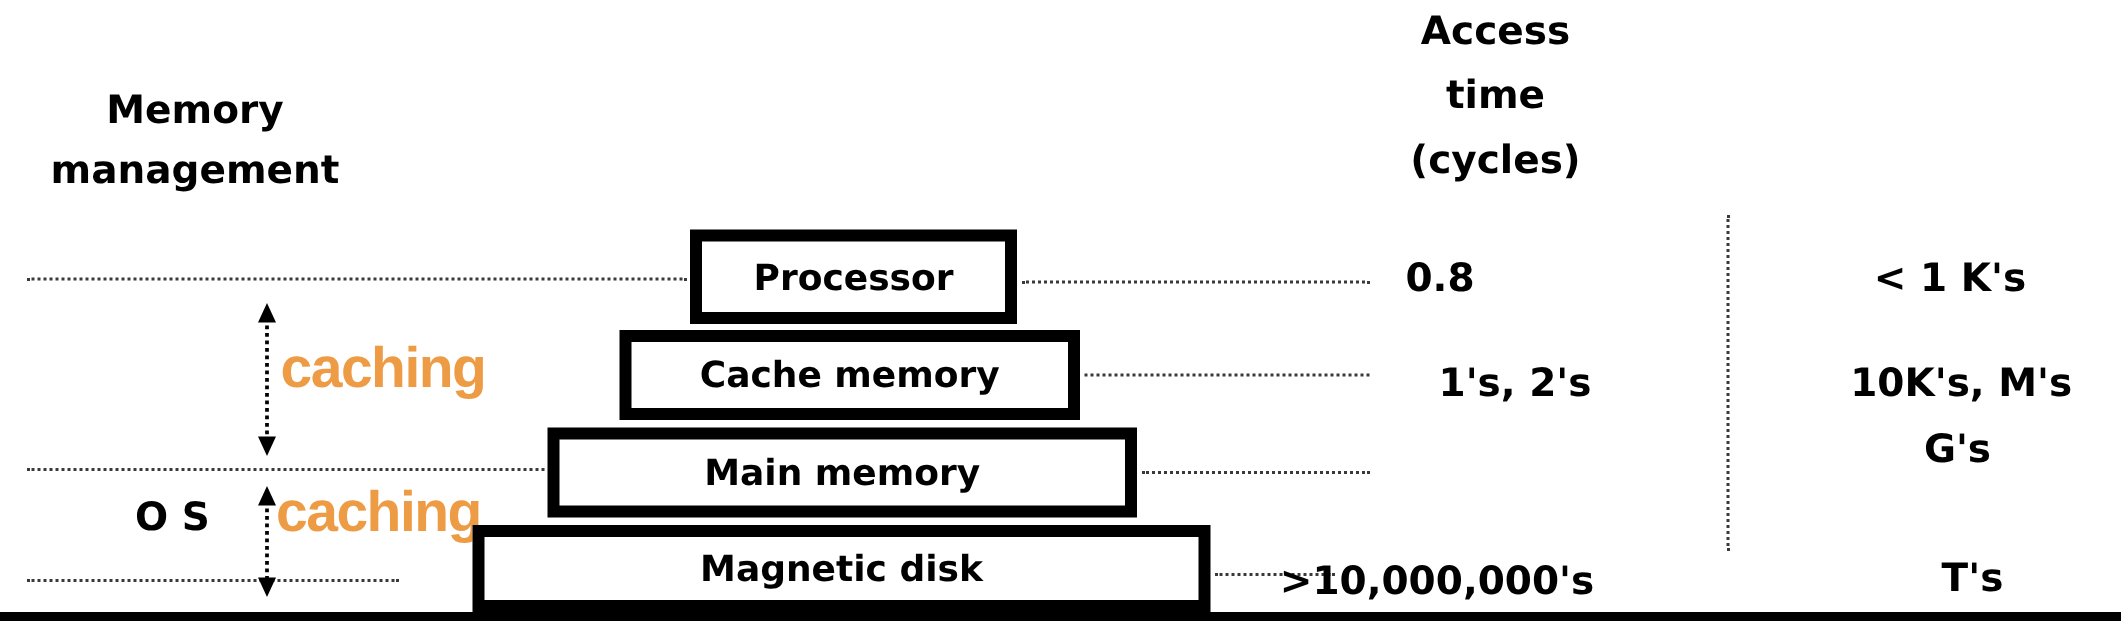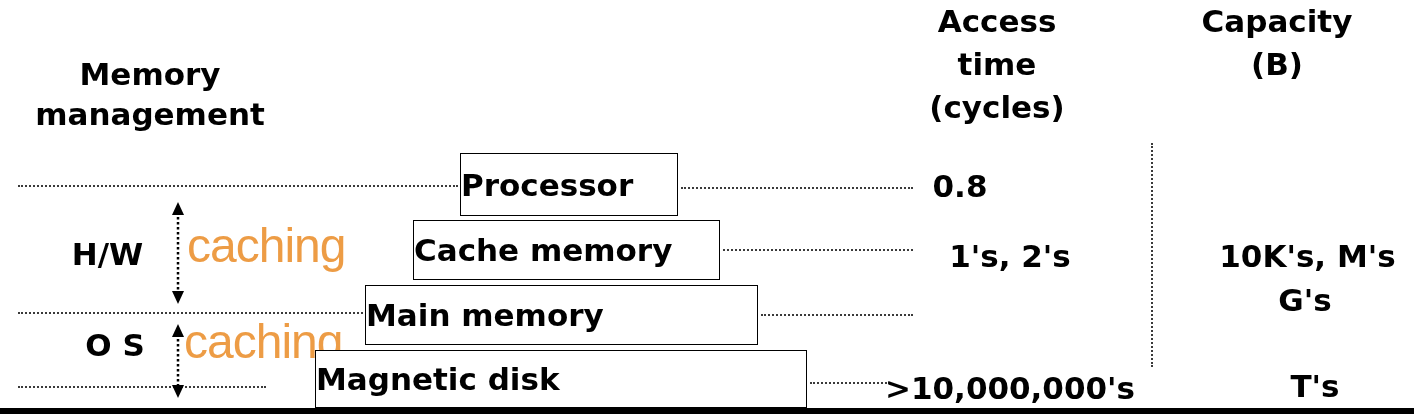--- a/index.html
+++ b/index.html
@@ -1,56 +1,53 @@
 <!DOCTYPE html>
 <html><head>
 <meta charset="utf-8">
 <style>
   html,body{margin:0;padding:0;background:#fff;}
   .canvas{
     position:relative;width:1414px;height:416px;background:#ffffff;overflow:hidden;
     font-family:"DejaVu Sans",sans-serif;color:#000;
   }
-  .txt{position:absolute;white-space:pre-line;font-weight:bold;font-size:31px;line-height:40px;}
+  .txt{position:absolute;white-space:pre-line;font-weight:bold;font-size:26px;line-height:40px;}
   .center{text-align:center;}
   .hdr{line-height:43px;}
   .hline{position:absolute;height:0;border-top:2px dotted #3a3a3a;}
   .vline{position:absolute;width:0;border-left:2px dotted #3a3a3a;}
   .box{
-    position:absolute;box-sizing:border-box;border:1px solid #ec4899;background:#fff;
-    display:flex;align-items:center;
-    font-weight:bold;font-size:31px;
+    position:absolute;box-sizing:border-box;border:8px solid #ec4899;background:#fff;
+    display:flex;align-items:center;justify-content:center;
+    font-weight:bold;font-size:24px;
   }
   .caching{
-    position:absolute;font-family:"Liberation Sans",sans-serif;font-weight:normal;
-    font-size:48px;line-height:40px;letter-spacing:-1px;
+    position:absolute;font-family:"Liberation Sans",sans-serif;font-weight:bold;
+    font-size:38px;line-height:40px;letter-spacing:-1px;
   }
   .arrow{position:absolute;}
   .italic{}
   .bottom-bar{position:absolute;left:0;top:408px;width:1414px;height:6px;background:#000;}
 </style>
 </head>
 <body>
 
 <div class="canvas">
 
-  <div class="txt center" style="left:8px;top:54px;width:244px;margin-left:20px;">Memory
+  <div class="txt center" style="left:8px;top:54px;width:244px;">Memory
 management</div>
 
   <div class="txt hdr center" style="left:877px;top:0px;width:240px;">Access
 time
 (cycles)</div>
-  <div class="txt hdr center" style="left:1157px;top:0px;width:240px;">Capacity
-(B)</div>
 
   <div class="hline" style="left: 18px; top: 185px; width: 440px; border-top-color: rgb(58, 58, 58);"></div>
   <div class="hline" style="left: 18px; top: 312px; width: 345px; border-top-color: rgb(58, 58, 58);"></div>
   <div class="hline" style="left: 18px; top: 386px; width: 248px; border-top-color: rgb(58, 58, 58);"></div>
 
-  <div class="txt center" style="left:55px;top:236px;width:105px;line-height:36px;">H/W</div>
   <svg class="arrow" style="left:167px;top:202px;" width="22" height="102" viewBox="0 0 22 102">
     <line x1="11" y1="10" x2="11" y2="92" stroke="#000" stroke-width="2.5" stroke-dasharray="2.5 2.5"></line>
     <polygon points="11,0 5,13 17,13" fill="#000"></polygon>
     <polygon points="11,102 5,89 17,89" fill="#000"></polygon>
   </svg>
   <div class="caching" style="left: 187px; top: 226px; color: rgb(237, 156, 69);">caching</div>
 
   <div class="txt center italic" style="left:70px;top:327px;width:90px;line-height:36px;">O S</div>
   <svg class="arrow" style="left:167px;top:324px;" width="22" height="74" viewBox="0 0 22 74">
     <line x1="11" y1="10" x2="11" y2="64" stroke="#000" stroke-width="2.5" stroke-dasharray="2.5 2.5"></line>
@@ -72,23 +69,24 @@
     <span>Magnetic disk</span>
   </div>
 
   <div class="hline" style="left: 681px; top: 187px; width: 232px; border-top-color: rgb(58, 58, 58);"></div>
   <div class="hline" style="left: 723px; top: 249px; width: 190px; border-top-color: rgb(58, 58, 58);"></div>
   <div class="hline" style="left: 761px; top: 314px; width: 152px; border-top-color: rgb(58, 58, 58);"></div>
   <div class="hline" style="left: 810px; top: 382px; width: 80px; border-top-color: rgb(58, 58, 58);"></div>
 
   <div class="txt center" style="left:870px;top:166px;width:180px;">0.8</div>
   <div class="txt center" style="left:905px;top:236px;width:210px;">1's, 2's</div>
-  <div class="txt center" style="left:880px;top:368px;width:260px;">&gt;10,000,000's</div>
+  <div class="txt center" style="left:828px;top:368px;width:260px;">&gt;10,000,000's</div>
 
   <div class="vline" style="left: 1151px; top: 143px; height: 224px; border-left-color: rgb(58, 58, 58);"></div>
 
+  <div class="txt center" style="left:1195px;top:166px;width:210px;">&lt; 1 K's</div>
   <div class="txt center" style="left:1195px;top:236px;width:225px;">10K's, M's</div>
   <div class="txt center" style="left:1200px;top:280px;width:210px;">G's</div>
   <div class="txt center" style="left:1210px;top:366px;width:210px;">T's</div>
 
   <div class="bottom-bar"></div>
 
 </div>
 
 </body></html>

